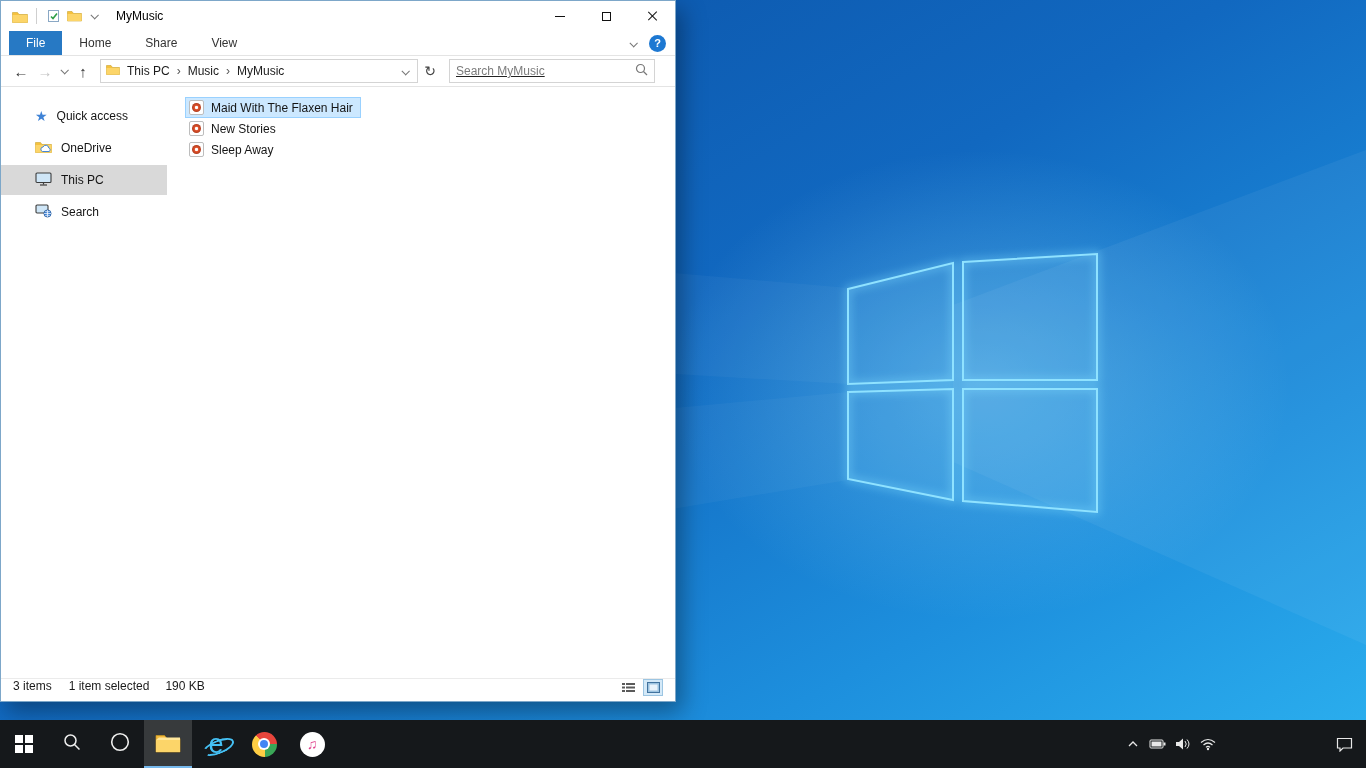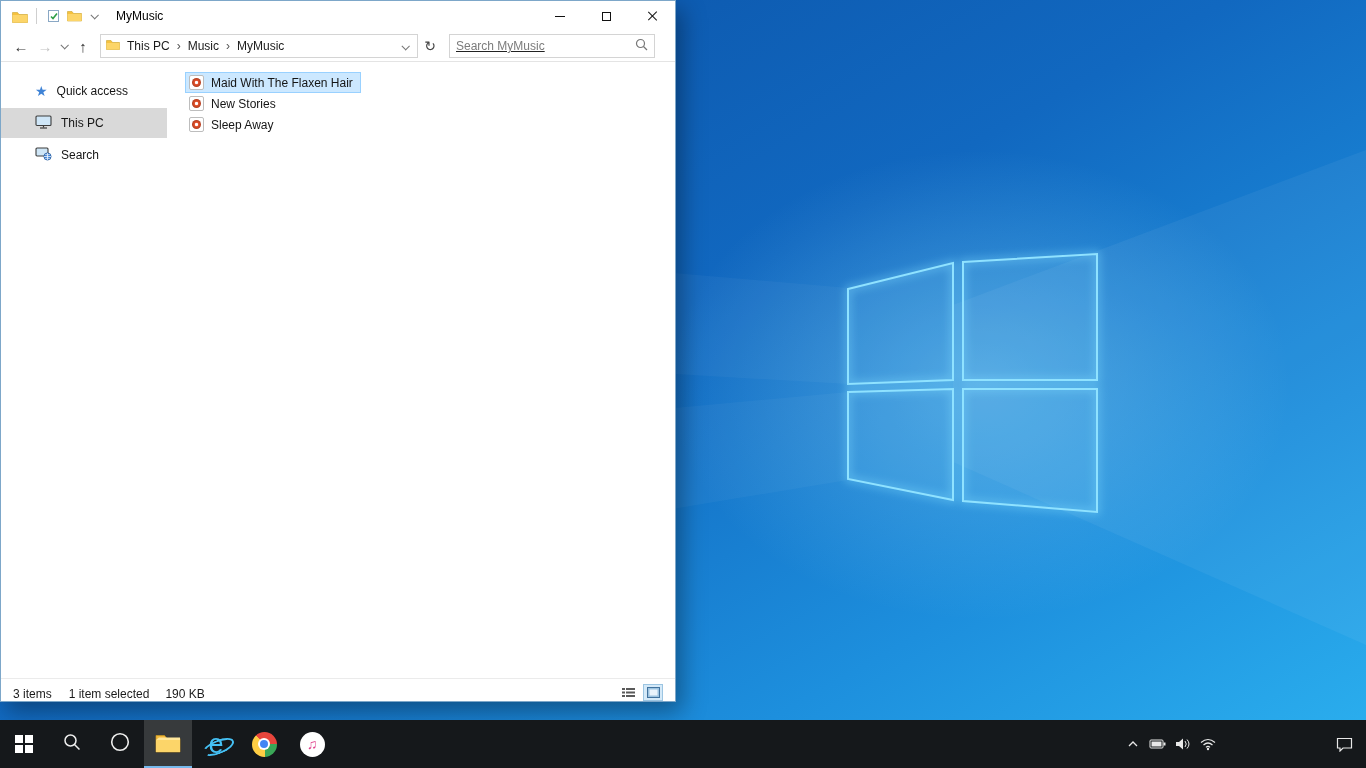--- a/index.html
+++ b/index.html
@@ -61,21 +61,21 @@
   .star-ico { color:#3f83d6; font-size:14px; line-height:1; }
 
   .content { flex:1; padding:10px 0 0 18px; }
   .file-row { display:flex; align-items:center; gap:7px; height:21px; width:max-content; padding:0 7px 0 3px; border:1px solid transparent; color:#151515; }
   .file-row.selected { background:#cce8ff; border-color:#99d1ff; }
   .music-ico { width:15px; height:15px; background:#fff; border:1px solid #bdbdbd; border-radius:2px; display:flex; align-items:center; justify-content:center; flex:0 0 auto; }
   .music-ico i { display:block; width:9px; height:9px; border-radius:50%;
     background:radial-gradient(circle at 50% 50%, #fff 0 20%, #e4542e 32%, #8e2a10 95%); }
 
   
-  .statusbar { height:23px; flex:0 0 auto; border-top:1px solid #ebebeb; display:flex; align-items:flex-end; padding:0 12px; color:#1b1b1b; background:#fff; }
+  .statusbar { height:23px; flex:0 0 auto; border-top:1px solid #ebebeb; display:flex; align-items:flex-start; padding:0 12px; color:#1b1b1b; background:#fff; }
   .st-sel { margin-left:17px; } .st-size { margin-left:16px; }
   .view-toggles { margin-left:auto; display:flex; gap:5px; }
   .vt { width:20px; height:17px; display:flex; align-items:center; justify-content:center; border:1px solid transparent; }
   .vt.active { background:#d4e9f8; border-color:#9cc5e2; }
 
   
   .taskbar { position:absolute; left:0; bottom:0; width:1366px; height:48px; background:#15181b; z-index:10; display:flex; align-items:stretch; }
   .tb-btn { width:48px; display:flex; align-items:center; justify-content:center; position:relative; }
   .tb-btn.active { background:rgba(255,255,255,.15); }
   .tb-btn.active::after { content:""; position:absolute; left:0; right:0; bottom:0; height:2px; background:#76b9ed; }
@@ -164,20 +164,30 @@
           </span>
         <span class="ctrl">
             <span class="max-glyph"></span>
           </span>
         <span class="ctrl">
             <span class="x-glyph"></span>
           </span>
       </div>
     </div>
 
+    <div class="ribbon">
+      <span class="tab file">File</span>
+      <span class="tab">Home</span>
+      <span class="tab">Share</span>
+      <span class="tab">View</span>
+      <span class="ribbon-right">
+        <span><span class="chev down"></span></span>
+        <span class="help-btn">?</span>
+      </span>
+    </div>
 
     <div class="navrow">
       <span class="navbtn">←</span>
       <span class="navbtn disabled">→</span>
       <span class="navbtn small">
           <span class="chev down"></span>
         </span>
       <span class="navbtn">↑</span>
       <div class="addressbar">
         <span>
@@ -203,20 +213,30 @@
             </svg>
         </span>
       </div>
     </div>
 
     <div class="win-body">
       <div class="sidebar">
         <div class="side-item">
           <span class="star-ico">★</span>
           <span>Quick access</span>
+        </div>
+        <div class="side-item">
+          <span>
+            <svg width="17" height="13">
+                <path d="M0.5 2.5 h5 l1.5 2 h9.5 v8 h-16 z" fill="#f6c13d" stroke="#caa22e" stroke-width="0.6"></path>
+                <path d="M0.5 5 h16 v7.5 h-16 z" fill="#fcd569"></path>
+                <path d="M7.5 11.5 a2.3 2.3 0 0 1 .6-4.5 a3 3 0 0 1 5.7 1 a1.9 1.9 0 0 1 .3 3.5 z" fill="#ffffff" stroke="#2f7bd9" stroke-width="0.9"></path>
+              </svg>
+          </span>
+          <span>OneDrive</span>
         </div>
         <div class="side-item selected">
           <span>
             <svg width="17" height="14">
                 <rect x="1" y="1" width="15" height="9.5" rx="1" fill="#cfe6f7" stroke="#3c3c3c" stroke-width="1.1"></rect>
                 <line x1="8.5" y1="10.5" x2="8.5" y2="12.5" stroke="#3c3c3c" stroke-width="1.2"></line>
                 <line x1="5" y1="13" x2="12" y2="13" stroke="#3c3c3c" stroke-width="1.2"></line>
               </svg>
           </span>
           <span>This PC</span>

